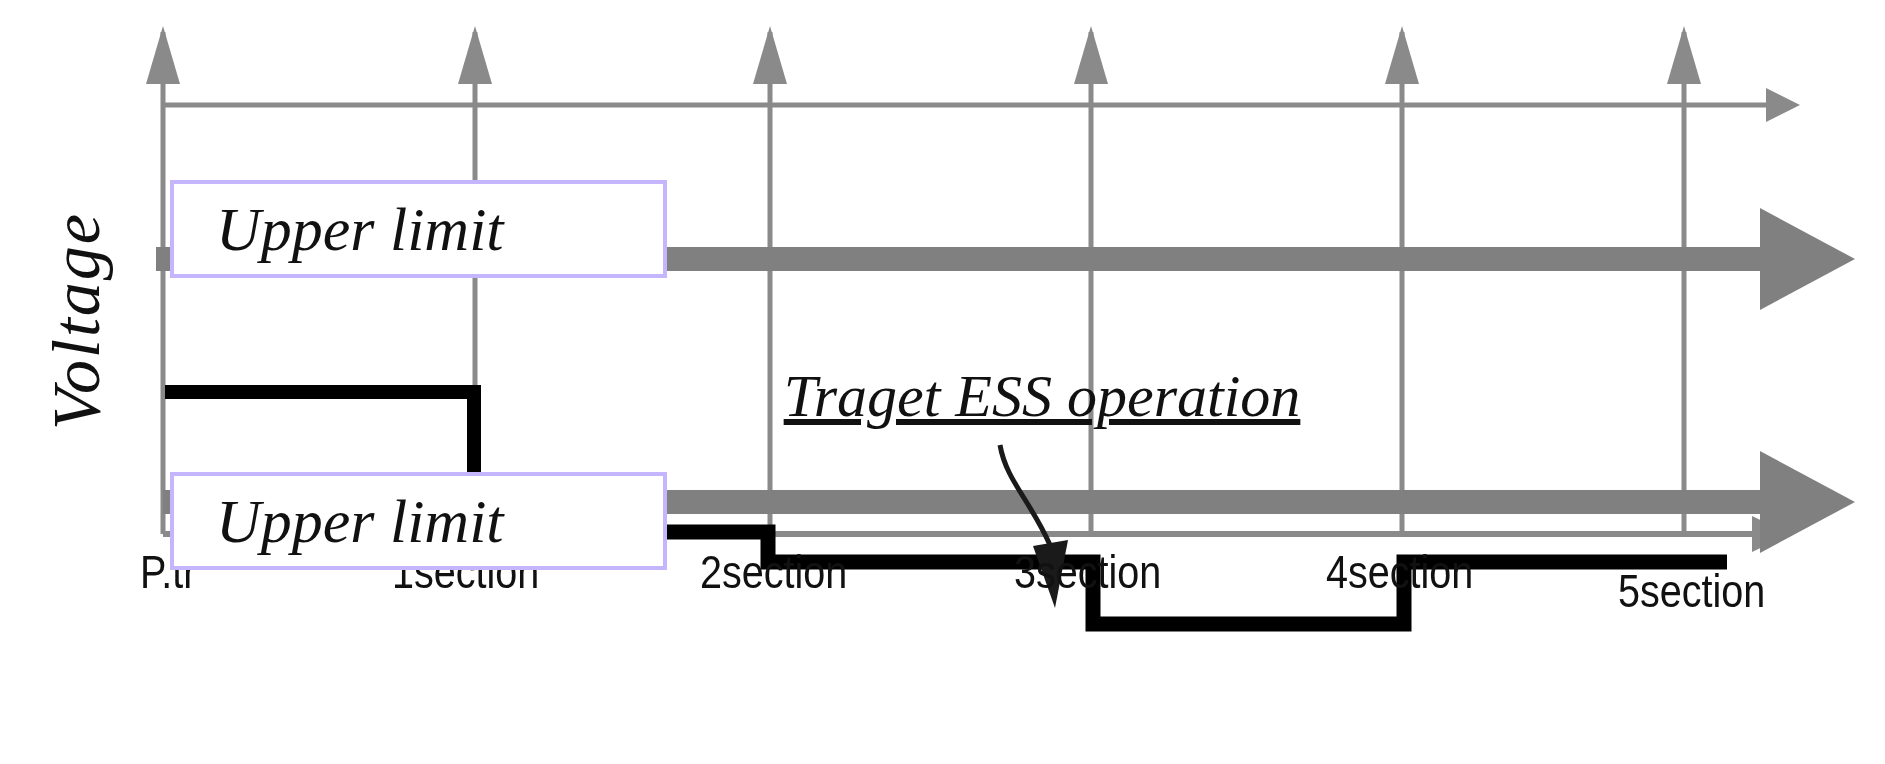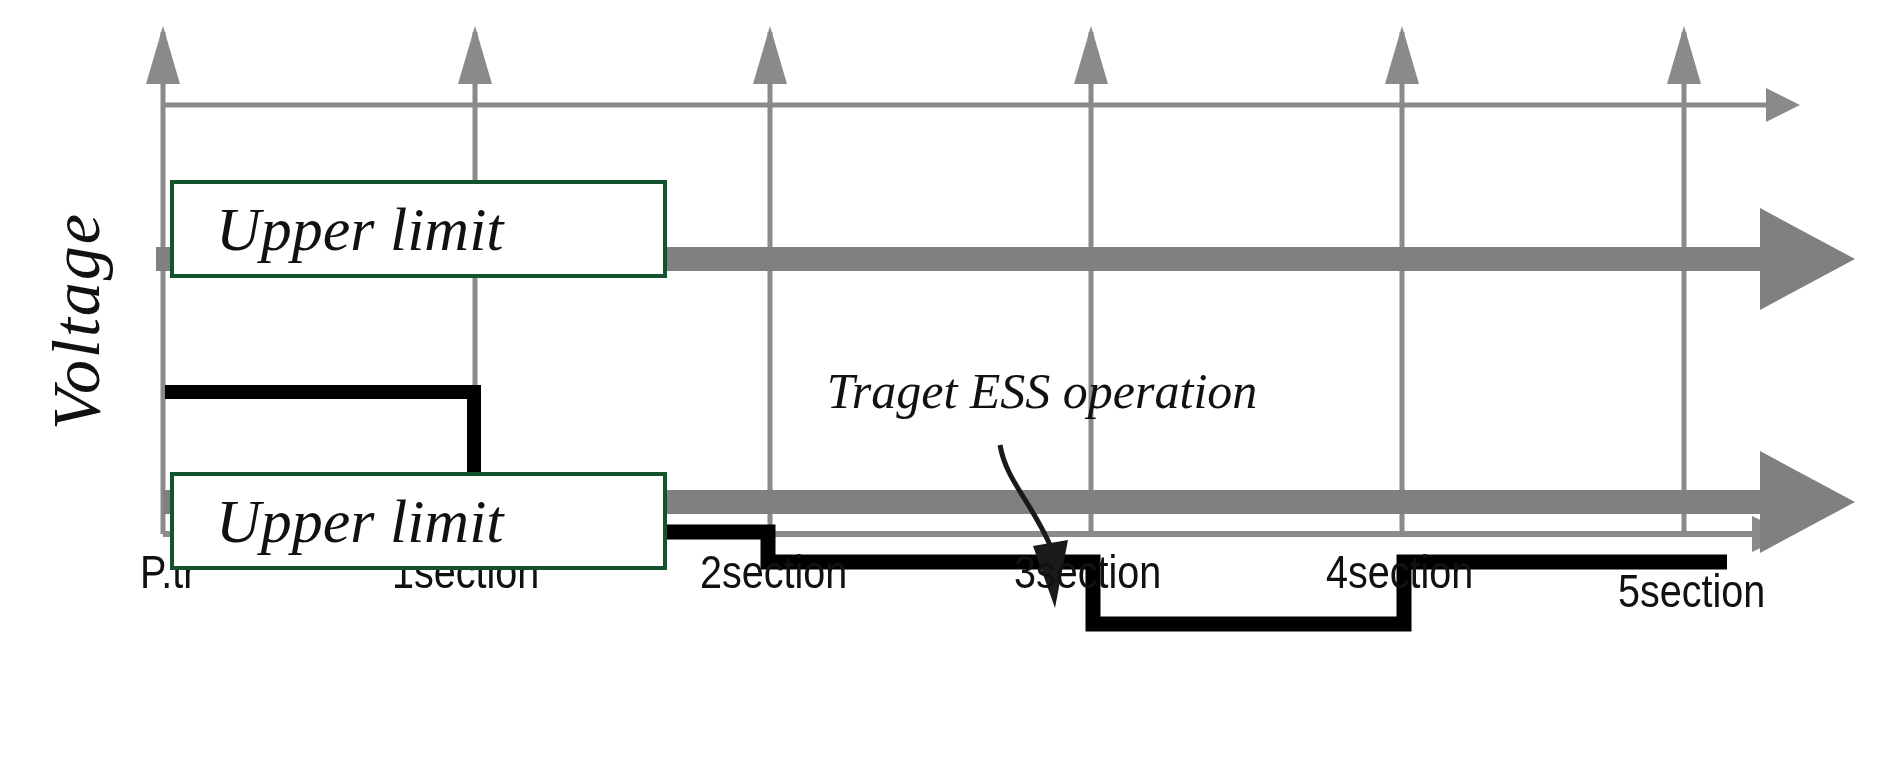--- a/index.html
+++ b/index.html
@@ -31,42 +31,43 @@
     color:#111;
     white-space:nowrap;
     transform:scaleX(.86);
     transform-origin:left top;
   }
 
   
   .limitbox{
     position:absolute;
     background:#ffffff;
-    border:4px solid #14532d;
+    border:4px solid #c4b5fd;
     box-sizing:border-box;
     display:flex;
     align-items:center;
     z-index:6;
   }
   .limitbox span{
     font-family:"Liberation Serif",serif;
     font-style:italic;
     font-size:62px;
     color:#111;
     white-space:nowrap;
   }
 
   .annot{
     position:absolute;
     font-family:"Liberation Serif",serif;
     font-style:italic;
-    font-size:50px;
+    font-size:60px;
     color:#111;
     white-space:nowrap;
     z-index:7;
+    text-decoration:underline;
   }
 
   svg.layer{position:absolute;left:0;top:0;width:1885px;height:764px;}
 </style>
 </head>
 <body>
 
 <div id="stage">
 
   <svg class="layer" viewBox="0 0 1885 764">

